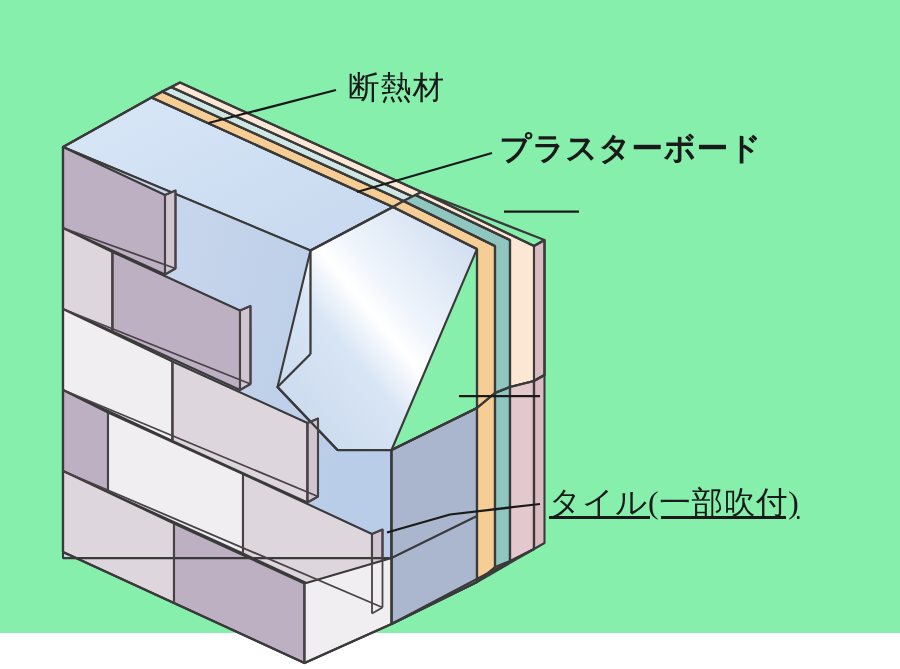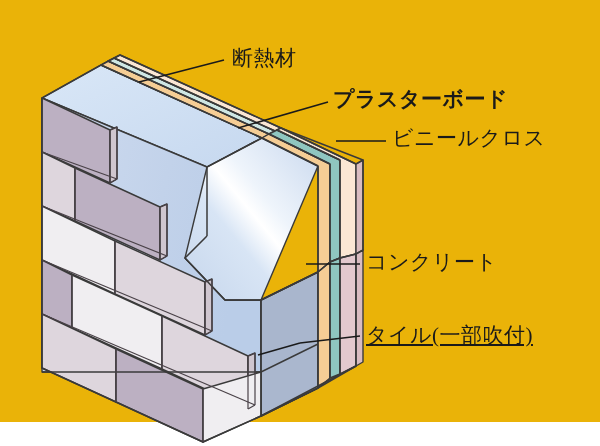--- a/index.html
+++ b/index.html
@@ -1,18 +1,18 @@
 <!DOCTYPE html>
 <html><head>
 <meta charset="utf-8">
 <style>
   html,body{margin:0;padding:0;background:#ffffff;}
   body{width:600px;height:446px;overflow:hidden;
        font-family:"Liberation Serif","DejaVu Serif",serif;}
-  #stage{position:relative;width:600px;height:422px;background:#eab308;}
+  #stage{position:relative;width:600px;height:422px;background:#86efac;}
   svg.diagram{position:absolute;left:0;top:0;width:600px;height:446px;}
   .lbl{position:absolute;white-space:nowrap;color:#1a1a1a;
        font-family:"Liberation Serif","DejaVu Serif",serif;
        font-size:21px;letter-spacing:0.5px;line-height:1;}
 </style>
 </head>
 <body>
 
 <div id="stage">
 
@@ -163,19 +163,17 @@
         <line x1="258" y1="355" x2="300" y2="343"></line>
         <line x1="300" y1="343" x2="360" y2="336"></line>
       </g>
     </g>
   </svg>
 
   <div class="lbl" style="left:232px;top:48px;">断熱材</div>
 
   <div class="lbl" style="left:333px;top:89px;font-weight:bold;">プラスターボード</div>
 
-  <div class="lbl" style="left:392px;top:128px;">ビニールクロス</div>
 
-  <div class="lbl" style="left:366px;top:252px;">コンクリート</div>
 
   <div class="lbl" style="left:366px;top:325px;text-decoration:underline;">タイル(一部吹付)</div>
 
 </div>
 
 </body></html>

